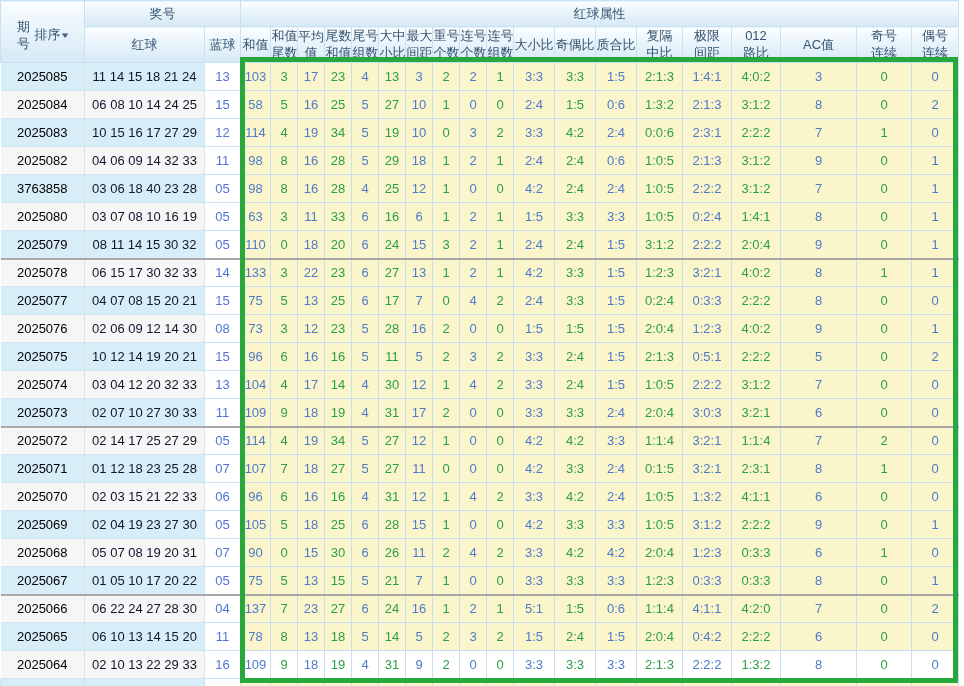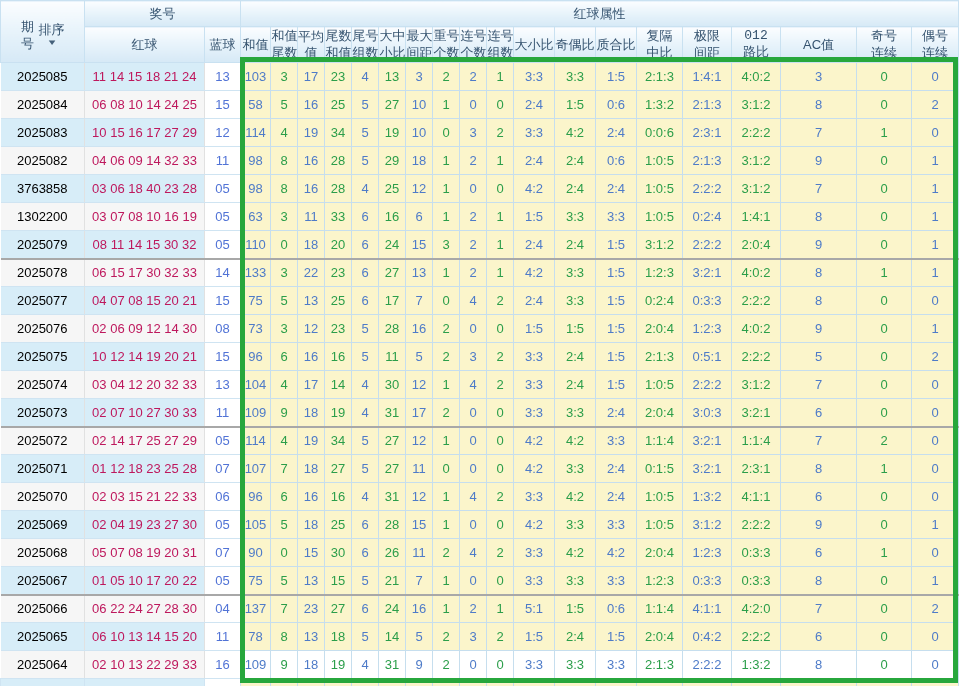--- a/index.html
+++ b/index.html
@@ -17,29 +17,29 @@
   thead th {
     font-weight:normal; color:#35536f; font-size:13px;
     border:1px solid #c9e1f1;
     background:linear-gradient(180deg,#fbfdff 0%,#e9f4fb 45%,#d6e9f6 100%);
   }
   thead tr.h1 th { height:26px; }
   thead tr.h2 th { height:36px; line-height:1.2; }
   th.th-period { height:62px; }
   .ph { display:flex; align-items:center; justify-content:center; gap:4px;margin-top:8px; }
   .zh-wrap { display:inline-block; width:14px; line-height:1.3; }
-  .sort { display:inline-flex; flex-direction:column; align-items:center; line-height:1.1; cursor:pointer; }
+  .sort { display:inline-flex; flex-direction:row; align-items:center; line-height:1.1; cursor:pointer; }
   .sort .arrow { font-size:8px; color:#44607a; transform:scaleX(1.4); margin-top:1px; }
   .wrap4 { display:inline-block; width:27px; line-height:1.25; }
-  .wrap5 { display:inline-block; width:30px; line-height:1.25;font-family:Liberation Mono, monospace; }
+  .wrap5 { display:inline-block; width:30px; line-height:1.25; }
 
   
   tbody td { height:28px; border:1px solid #cfe4f2; background:#ffffff; }
   tbody td.period { color:#000000; border-right-color:#e1e1e1; border-left:none; }
-  tbody td.reds   { color:#be185d; border-right-color:#e1e1e1; }
+  tbody td.reds   { color:#0f172a; border-right-color:#e1e1e1; }
   tbody td.blue-ball { color:#5173d6; background:#ffffff; }
   tbody tr:nth-child(odd)  td.left { background:#d7edf8; }
   tbody tr:nth-child(even) td.left { background:#f6f6f6; }
   tbody td.attr { background:#fbf5cb; border-color:#c6deee; }
   .c-blue  { color:#4e7bc8; }
   .c-green { color:#2b9e4a; }
   tbody tr.group-start td { border-top:2px solid #a8a8a8; }
   tbody tr.highlight td.attr { background:#ffffff; }
   tbody tr.sliver td { height:10px; }
 
@@ -230,21 +230,21 @@
         <td class="attr c-green">2:4</td>
         <td class="attr c-blue">2:4</td>
         <td class="attr c-green">1:0:5</td>
         <td class="attr c-blue">2:2:2</td>
         <td class="attr c-green">3:1:2</td>
         <td class="attr c-blue">7</td>
         <td class="attr c-green">0</td>
         <td class="attr c-blue">1</td>
       </tr>
       <tr>
-        <td class="period left">1302200</td>
+        <td class="period left">2025080</td>
         <td class="reds left">03 07 08 10 16 19</td>
         <td class="blue-ball">05</td>
         <td class="attr c-blue">63</td>
         <td class="attr c-green">3</td>
         <td class="attr c-blue">11</td>
         <td class="attr c-green">33</td>
         <td class="attr c-blue">6</td>
         <td class="attr c-green">16</td>
         <td class="attr c-blue">6</td>
         <td class="attr c-green">1</td>

